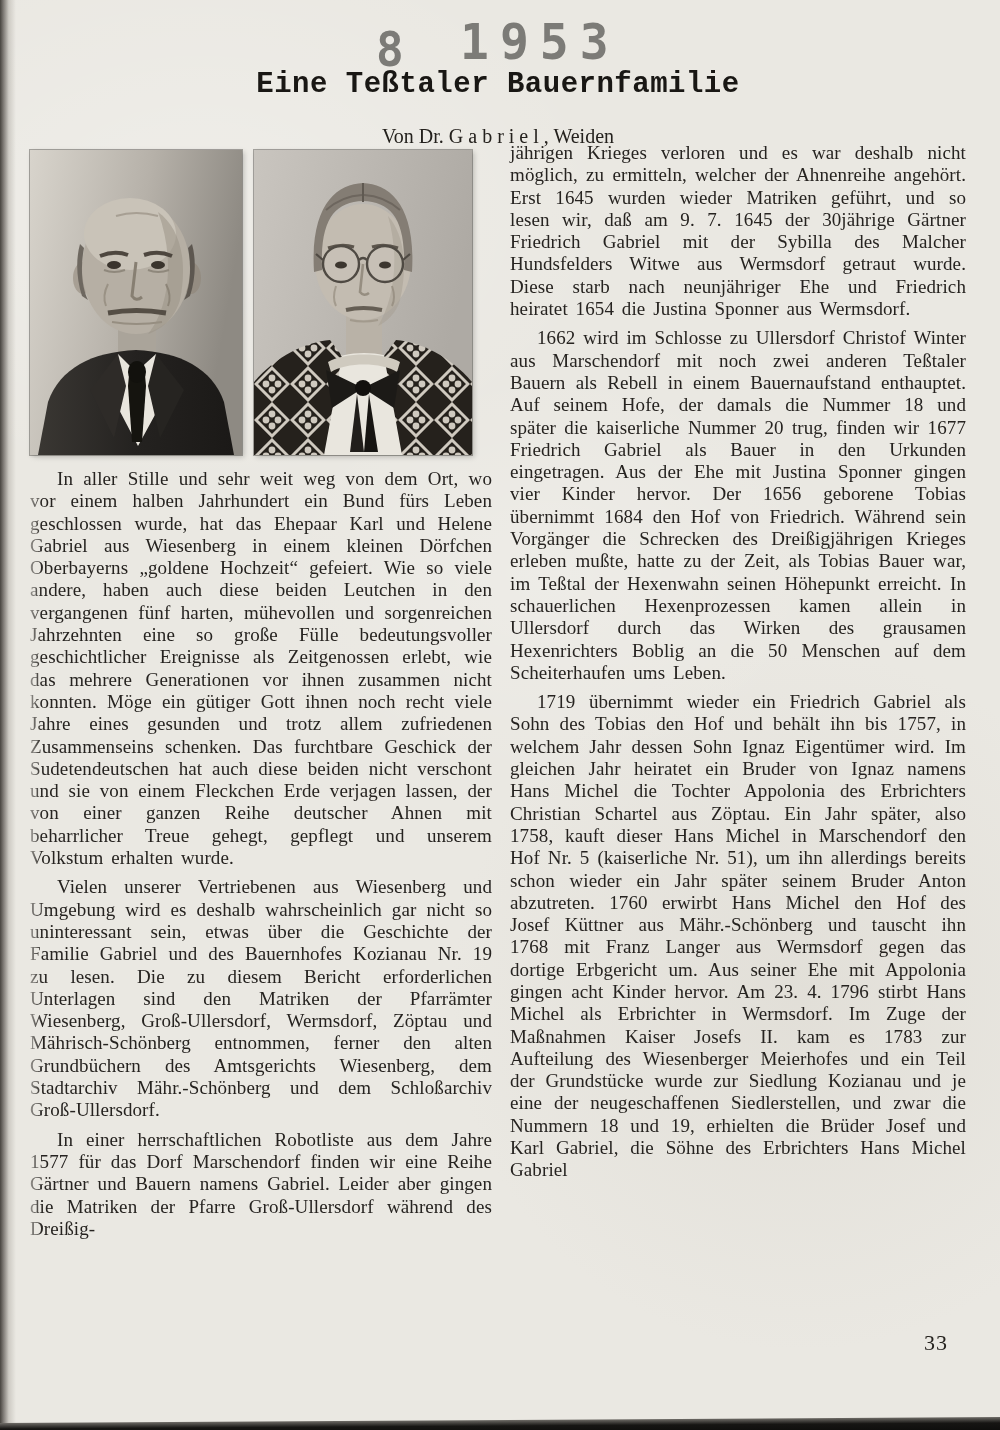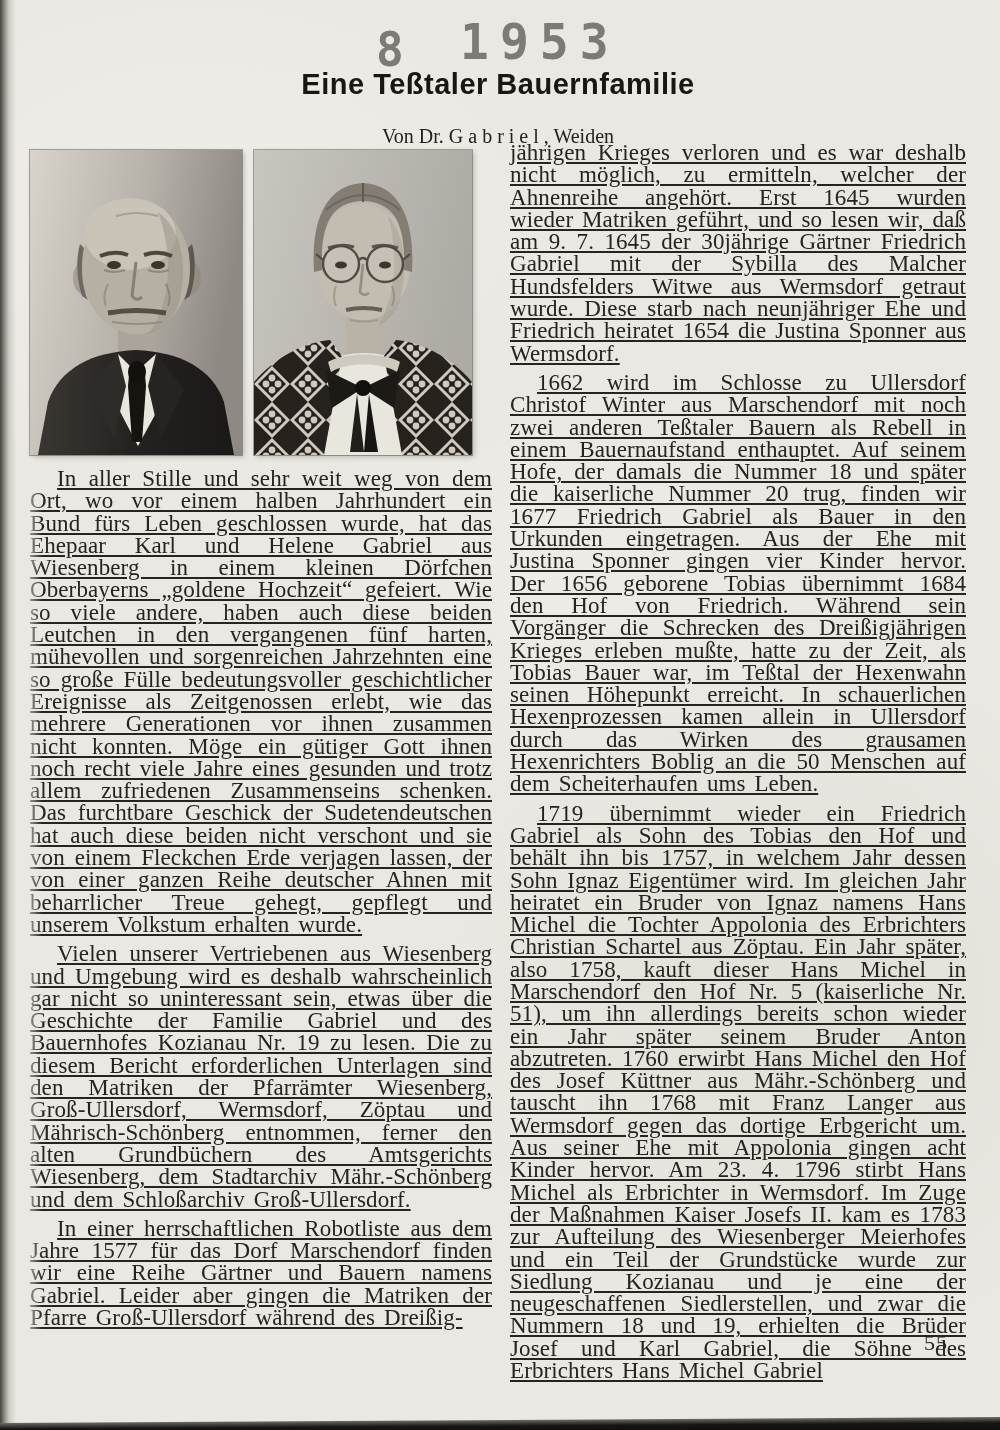--- a/index.html
+++ b/index.html
@@ -39,28 +39,28 @@
     font-family:"DejaVu Sans Mono","DejaVu Sans",monospace;
     font-weight:bold;color:#7c7b77;
     filter:blur(.4px);
     z-index:3;
   }
   .stamp .num{position:absolute;left:376px;top:12px;font-size:46px;transform:scaleY(1.05);}
   .stamp .year{position:absolute;left:460px;top:4px;font-size:48px;letter-spacing:11px;transform:scaleY(1.02);}
   
   .header{position:absolute;left:28px;width:940px;top:68px;text-align:center;z-index:2;}
   .title{
-    margin:0;font-family:Liberation Sans, sans-serif;
+    margin:0;font-family:Liberation Mono, monospace;
     font-weight:700;font-size:29px;letter-spacing:.5px;color:#191714;
   }
   .byline{margin-top:24px;font-size:20px;color:#24211d;}
   .byline .spaced{letter-spacing:5px;}
   
-  .col{position:absolute;font-size:23px;line-height:22.3px;text-align:justify;
-       word-spacing:3px;letter-spacing:.1px;hyphens:auto;-webkit-hyphens:auto;z-index:2;text-decoration:underline;}
+  .col{position:absolute;font-size:19px;line-height:22.3px;text-align:justify;
+       word-spacing:3px;letter-spacing:.1px;hyphens:auto;-webkit-hyphens:auto;z-index:2;}
   .col p{margin:0 0 7px;text-indent:27px;}
   .col p:last-child{margin-bottom:0;}
   .col-left{left:30px;top:150px;width:462px;}
   .col-right{left:510px;top:142px;width:456px;}
   
   .photos{display:flex;gap:12px;margin:0 0 13px;}
   .photo{
     margin:0;position:relative;overflow:hidden;background:#b5b1aa;
     box-shadow:0 0 0 1px rgba(55,52,48,.4), 2px 2px 5px rgba(40,38,34,.25);
   }
@@ -219,15 +219,15 @@
     <p>Vielen unserer Vertriebenen aus Wiesenberg und Umgebung wird es deshalb wahrscheinlich gar nicht so uninteressant sein, etwas über die Geschichte der Familie Gabriel und des Bauernhofes Kozianau Nr. 19 zu lesen. Die zu diesem Bericht erforderlichen Unterlagen sind den Matriken der Pfarrämter Wiesenberg, Groß-Ullersdorf, Wermsdorf, Zöptau und Mährisch-Schönberg entnommen, ferner den alten Grundbüchern des Amtsgerichts Wiesenberg, dem Stadtarchiv Mähr.-Schönberg und dem Schloßarchiv Groß-Ullersdorf.</p>
     <p>In einer herrschaftlichen Robotliste aus dem Jahre 1577 für das Dorf Marschendorf finden wir eine Reihe Gärtner und Bauern namens Gabriel. Leider aber gingen die Matriken der Pfarre Groß-Ullersdorf während des Dreißig-</p>
   </div>
 
   <div class="col col-right">
     <p style="text-indent:0">jährigen Krieges verloren und es war deshalb nicht möglich, zu ermitteln, welcher der Ahnenreihe angehört. Erst 1645 wurden wieder Matriken geführt, und so lesen wir, daß am 9. 7. 1645 der 30jährige Gärtner Friedrich Gabriel mit der Sybilla des Malcher Hundsfelders Witwe aus Wermsdorf getraut wurde. Diese starb nach neunjähriger Ehe und Friedrich heiratet 1654 die Justina Sponner aus Wermsdorf.</p>
     <p>1662 wird im Schlosse zu Ullersdorf Christof Winter aus Marschendorf mit noch zwei anderen Teßtaler Bauern als Rebell in einem Bauernaufstand enthauptet. Auf seinem Hofe, der damals die Nummer 18 und später die kaiserliche Nummer 20 trug, finden wir 1677 Friedrich Gabriel als Bauer in den Urkunden eingetragen. Aus der Ehe mit Justina Sponner gingen vier Kinder hervor. Der 1656 geborene Tobias übernimmt 1684 den Hof von Friedrich. Während sein Vorgänger die Schrecken des Dreißigjährigen Krieges erleben mußte, hatte zu der Zeit, als Tobias Bauer war, im Teßtal der Hexenwahn seinen Höhepunkt erreicht. In schauerlichen Hexenprozessen kamen allein in Ullersdorf durch das Wirken des grausamen Hexenrichters Boblig an die 50 Menschen auf dem Scheiterhaufen ums Leben.</p>
     <p>1719 übernimmt wieder ein Friedrich Gabriel als Sohn des Tobias den Hof und behält ihn bis 1757, in welchem Jahr dessen Sohn Ignaz Eigentümer wird. Im gleichen Jahr heiratet ein Bruder von Ignaz namens Hans Michel die Tochter Appolonia des Erbrichters Christian Schartel aus Zöptau. Ein Jahr später, also 1758, kauft dieser Hans Michel in Marschendorf den Hof Nr. 5 (kaiserliche Nr. 51), um ihn allerdings bereits schon wieder ein Jahr später seinem Bruder Anton abzutreten. 1760 erwirbt Hans Michel den Hof des Josef Küttner aus Mähr.-Schönberg und tauscht ihn 1768 mit Franz Langer aus Wermsdorf gegen das dortige Erbgericht um. Aus seiner Ehe mit Appolonia gingen acht Kinder hervor. Am 23. 4. 1796 stirbt Hans Michel als Erbrichter in Wermsdorf. Im Zuge der Maßnahmen Kaiser Josefs II. kam es 1783 zur Aufteilung des Wiesenberger Meierhofes und ein Teil der Grundstücke wurde zur Siedlung Kozianau und je eine der neugeschaffenen Siedlerstellen, und zwar die Nummern 18 und 19, erhielten die Brüder Josef und Karl Gabriel, die Söhne des Erbrichters Hans Michel Gabriel</p>
   </div>
 
-  <div class="page-number">55</div>
+  <div class="page-number">33</div>
 
 </div>
 
 </body></html>

